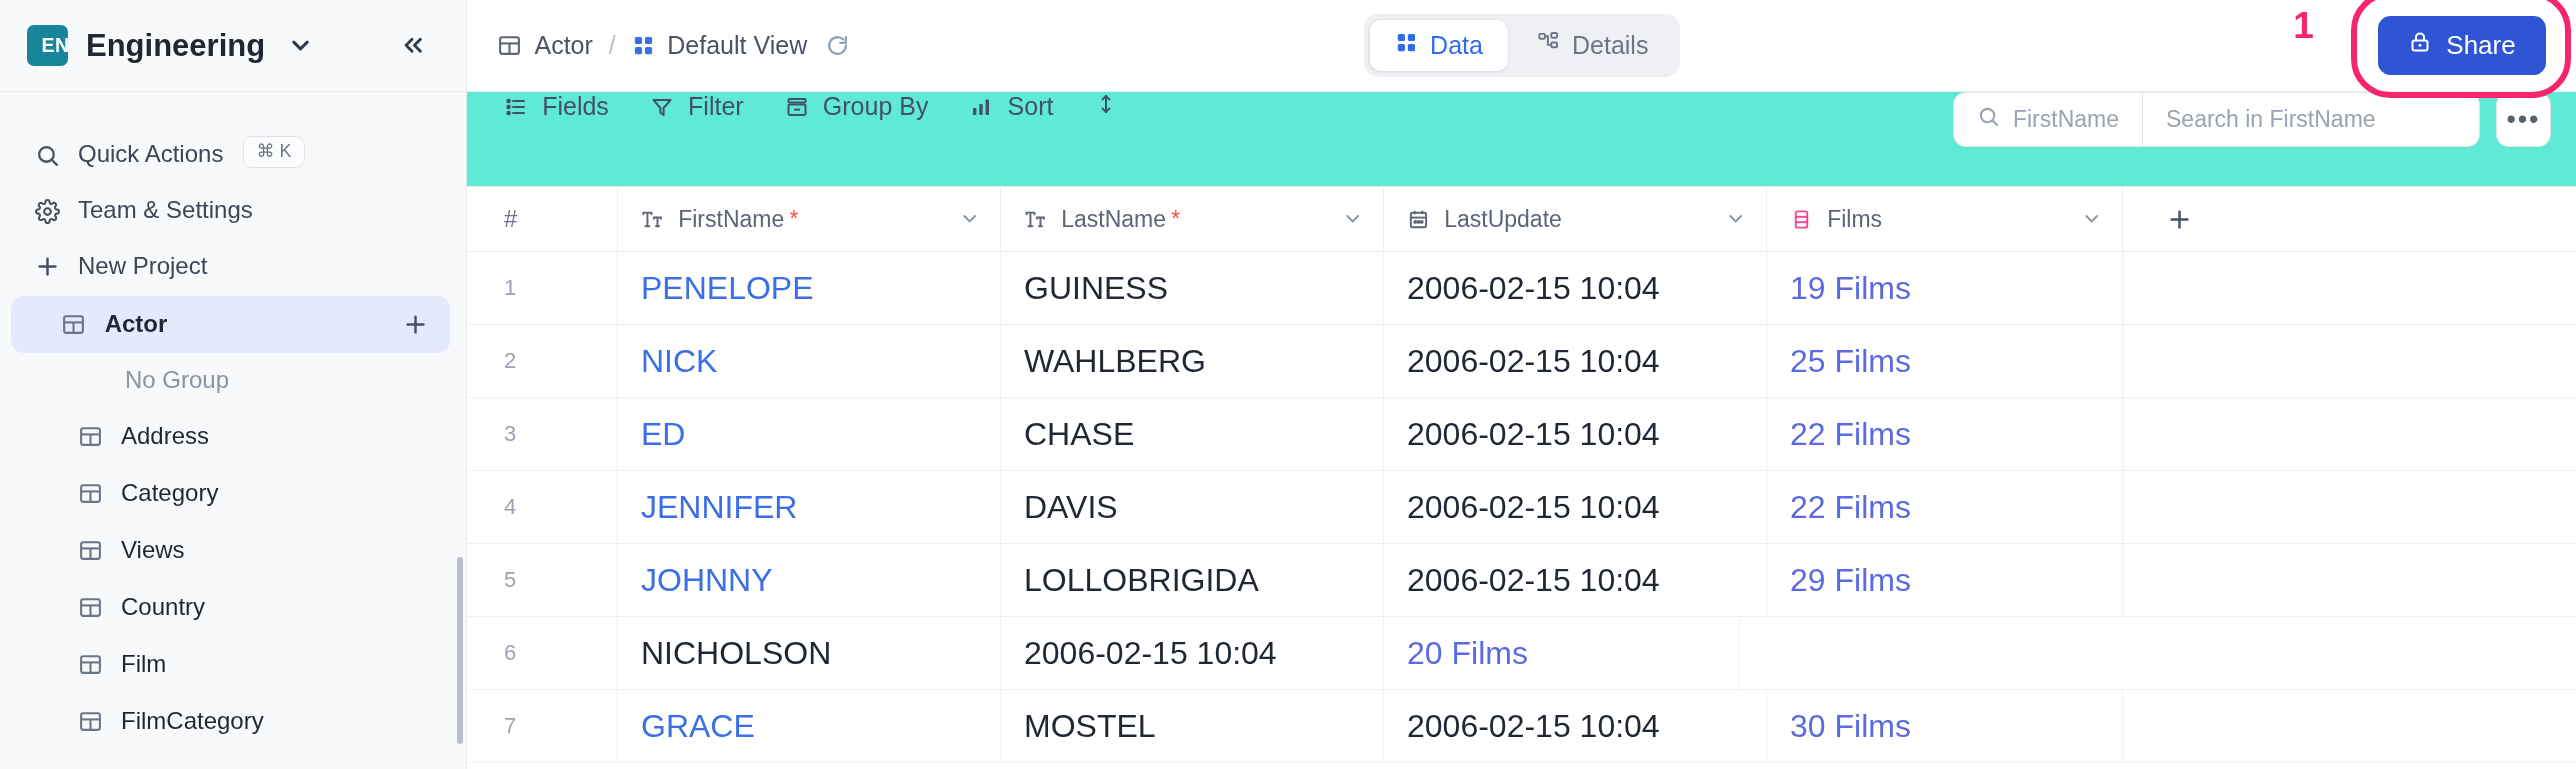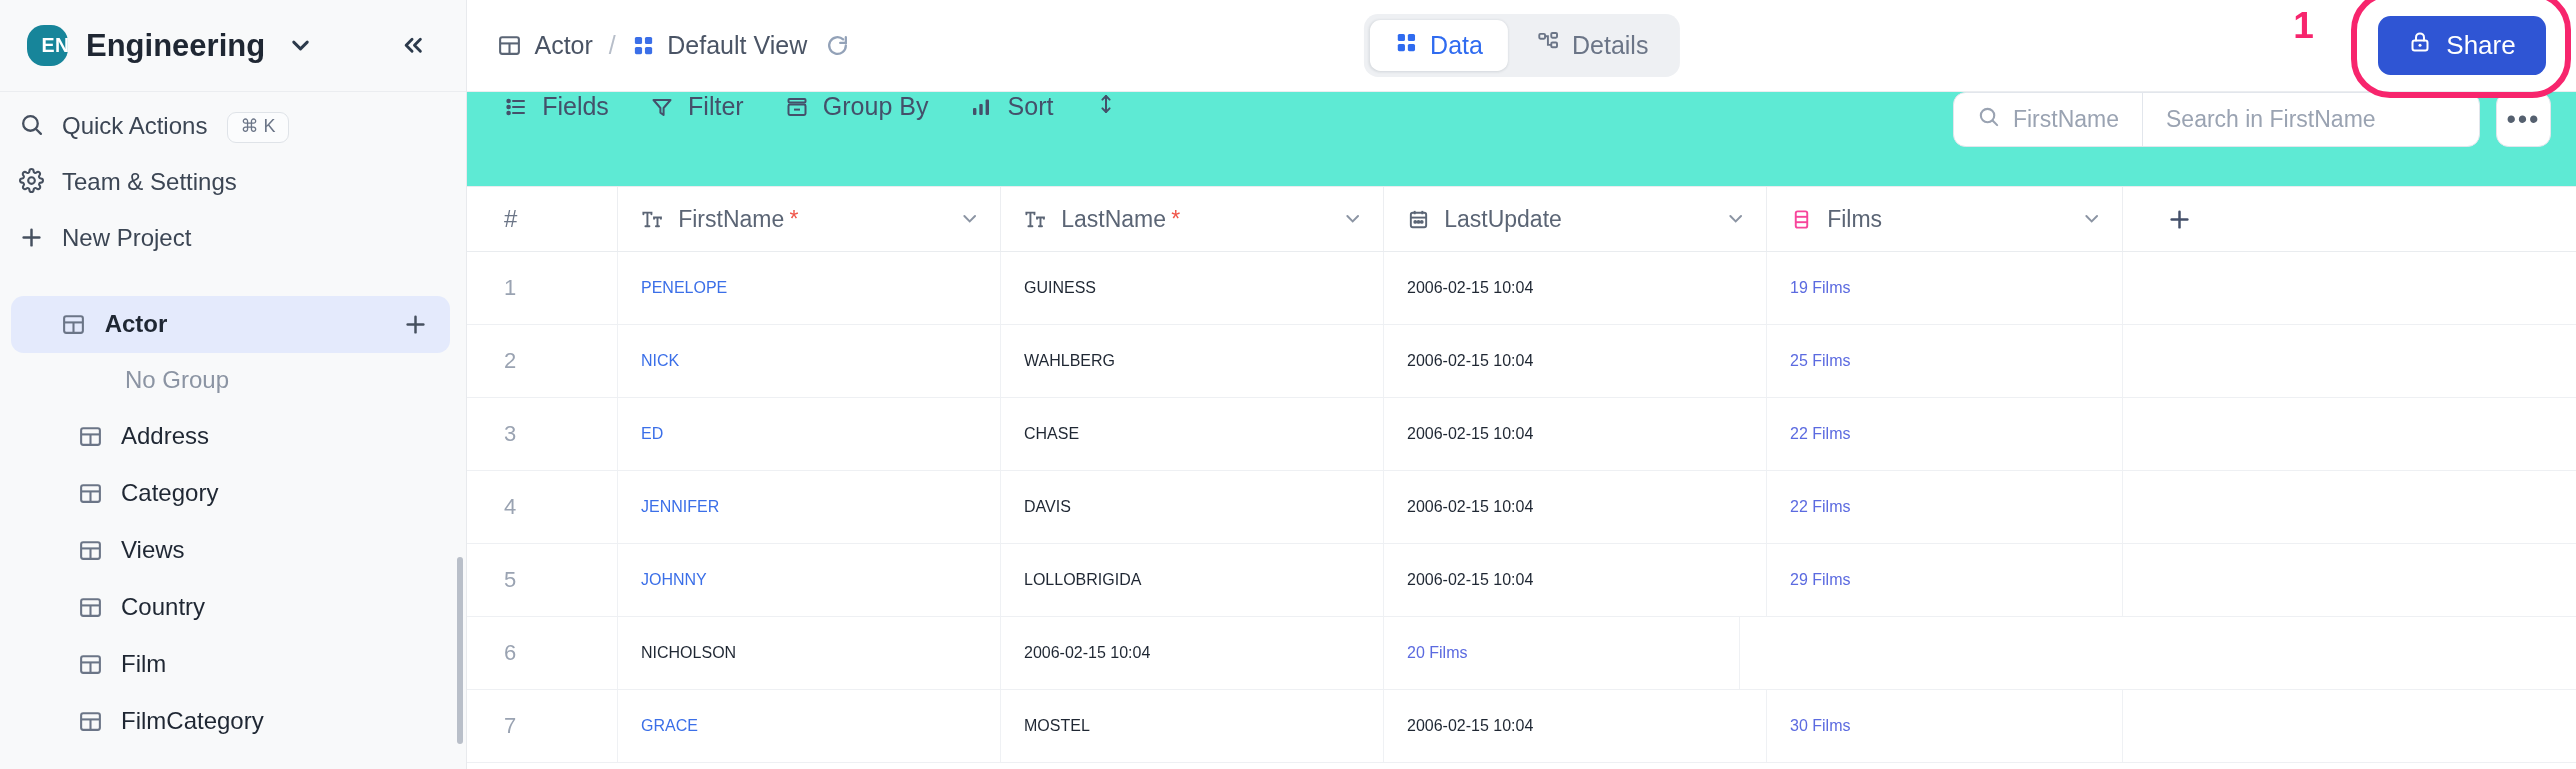--- a/index.html
+++ b/index.html
@@ -21,21 +21,21 @@
     flex: none;
   }
   .ws-header {
     height: 92px;
     display: flex; align-items: center;
     padding: 0 32px 0 27px;
     border-bottom: 1.8px solid #ebedf0;
   }
   .ws-avatar {
     width: 41px; height: 41px;
-    border-radius: 17px;
+    border-radius: 7px;
     background: #17859a;
     color: #fff;
     font-size: 19.6px; font-weight: 700;
     display: flex; align-items: center; justify-content: center;
     letter-spacing: 0.3px;
     flex: none;
     padding-left: 16px;
   }
   .ws-title {
     font-size: 31px; font-weight: 700; color: #1f2733;
@@ -44,22 +44,22 @@
   .ws-caret { margin-left: 21.4px; display: flex; align-items: center; color: #2c3a4b; }
   .ws-collapse {
     margin-left: auto; color: #2c3a4b;
     display: flex; align-items: center; justify-content: center;
     width: 41px; height: 41px;
   }
 
   .nav-top { padding: 19.6px 0 0 0; }
   .nav-row {
     height: 56px;
-    display: flex; align-items: flex-start;
-    padding: 0 16px;
+    display: flex; align-items: flex-end;
+    padding: 0 32px;
     color: #3c4654;
     font-size: 24px;
     white-space: nowrap;
   }
   .nav-row .ic { width: 30px; display: flex; align-items: center; justify-content: center; flex: none; color: #46505f; }
   .nav-row .lbl { margin-left: 16px; }
   .kbd {
     margin-left: 19.6px;
     border: 1.8px solid #dfe3e8;
     border-radius: 9px;
@@ -194,21 +194,21 @@
   .gh .hic { display: flex; align-items: center; margin-right: 14.2px; flex: none; }
   .gh .chev { position: absolute; right: 19.6px; color: #8b94a3; display: flex; align-items: center; }
   .req { color: #f0564a; margin-left: 5.3px; font-size: 23px; }
   .gh-idx { width: 151px; justify-content: flex-start; padding-left: 37px; color: #6b7587; font-size: 24px; }
   .gh-add { width: 112px; justify-content: center; color: #44506a; border-right: none; }
 
   .grid-row { display: flex; height: 73px; border-bottom: 1.8px solid #eef0f3; }
   .gc {
     display: flex; align-items: center;
     border-right: 1.8px solid #eff1f4;
-    padding: 0 23px; font-size: 16px; color: #1f2733;
+    padding: 0 23px; font-size: 32px; color: #1f2733;
     white-space: nowrap; overflow: hidden;
   }
   .gc-idx { width: 151px; padding-left: 37px; color: #9aa3b2; font-size: 22px; }
   .gc-link { color: #3b6fe8; }
   .gc-films { color: #5b6ae0; }
   .gc-tail { flex: 1; border-right: none; }
 </style>
 </head>
 <body>
 

